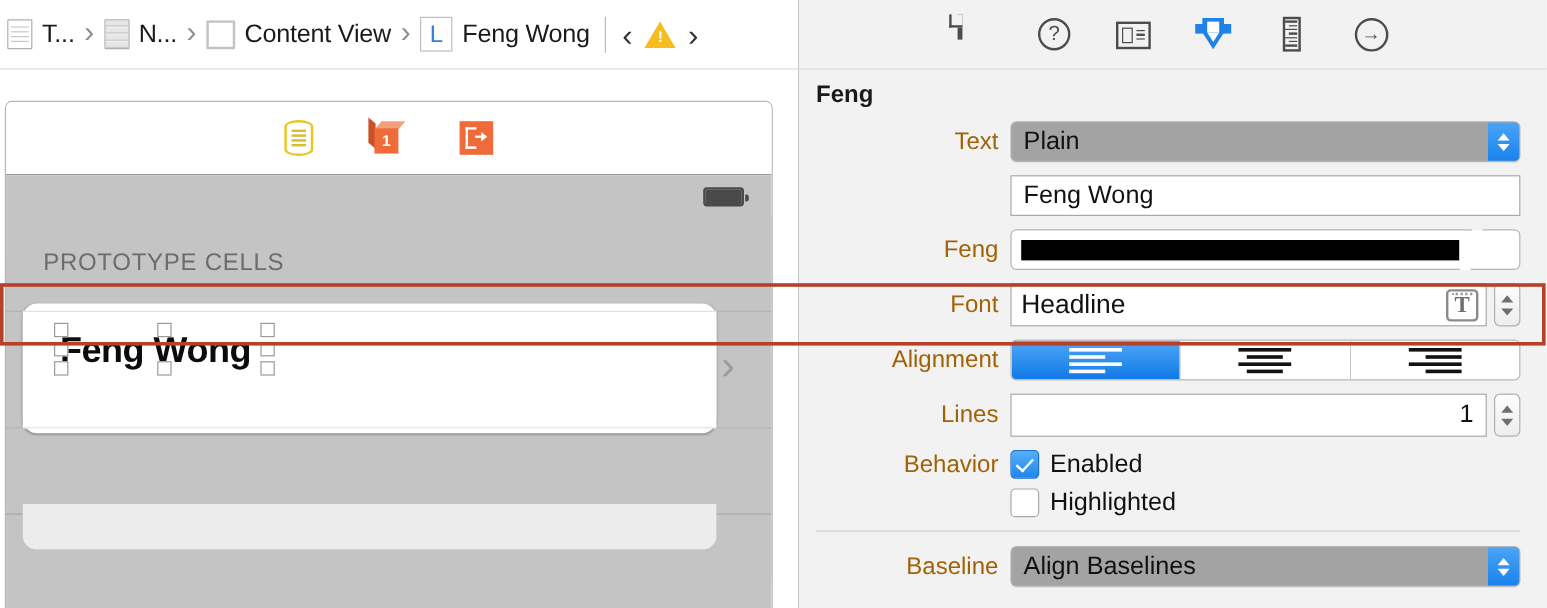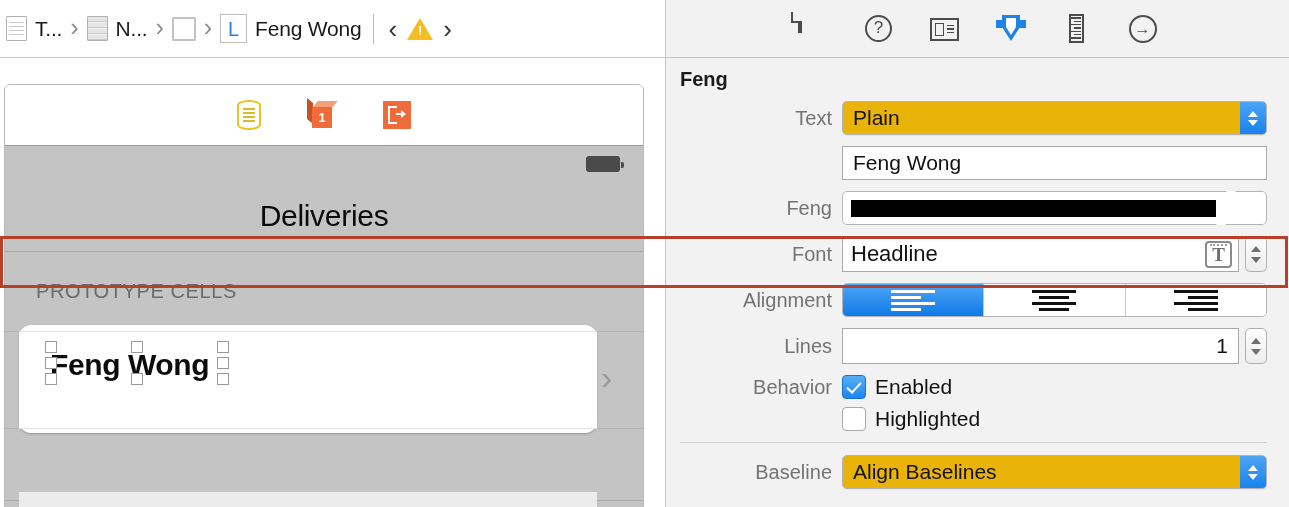--- a/index.html
+++ b/index.html
@@ -529,34 +529,34 @@
     display: flex;
     align-items: center;
     margin-bottom: 11px;
     padding: 0 22px 0 0;
   }
   .row-label {
     width: 166px;
     text-align: right;
     padding-right: 10px;
     font-size: 20px;
-    color: #737373;
+    color: #a16207;
     flex: 0 0 auto;
     white-space: nowrap;
   }
   .row-label.empty { visibility: hidden; }
   .field {
     flex: 1 1 auto;
     position: relative;
   }
 
   
   .popup {
     height: 34px;
-    background: #eab308;
+    background: #a3a3a3;
     border: 1px solid #b5b5b5;
     border-radius: 5px;
     box-sizing: border-box;
     display: flex;
     align-items: center;
     padding-left: 10px;
     font-size: 21px;
     color: #111111;
     position: relative;
     box-shadow: 0 1px 0 rgba(0,0,0,0.05);
@@ -812,20 +812,21 @@
             <i></i>
             <i></i>
             <i></i>
         </span>
         <span class="crumb-label">N...</span>
       </div>
       <span class="sep">›</span>
 
       <div class="crumb">
         <span class="ic-viewsquare"></span>
+        <span class="crumb-label">Content View</span>
       </div>
       <span class="sep">›</span>
 
       <div class="crumb">
         <span class="ic-labelbadge">L</span>
         <span class="crumb-label">Feng Wong</span>
       </div>
 
       <span class="divider-vert"></span>
       <span class="chev">‹</span>
@@ -902,23 +903,20 @@
               <span class="arrh"></span>
           </span>
         </div>
 
         <div class="device">
 
           <div class="status-bar">
             <span class="battery"></span>
           </div>
 
-          <div class="nav-bar">
-            <span class="nav-title">Deliveries</span>
-          </div>
 
           <div class="tableview">
             <span class="section-hdr">PROTOTYPE CELLS</span>
 
             <div class="cell-strip"></div>
 
             <div class="cell">
               <div class="cell-inner">
                 <span class="cell-title">Feng Wong</span>
                 <span class="handles">

